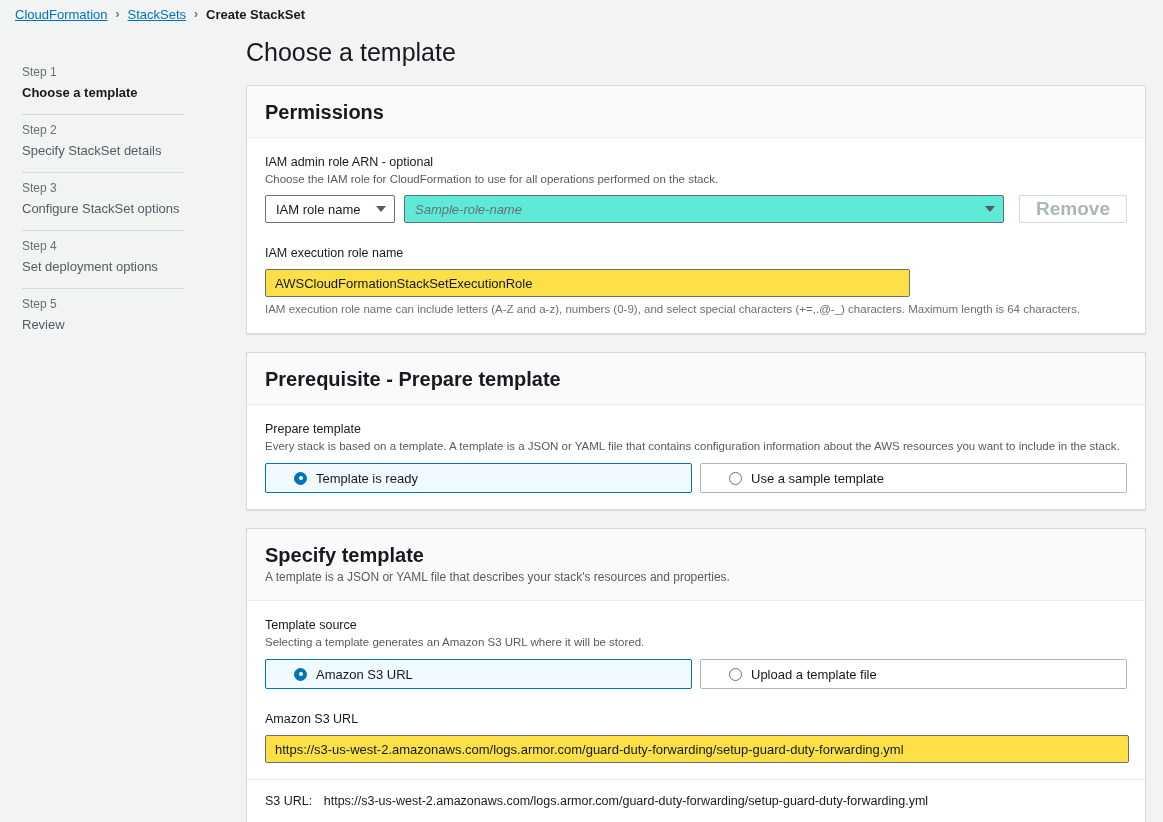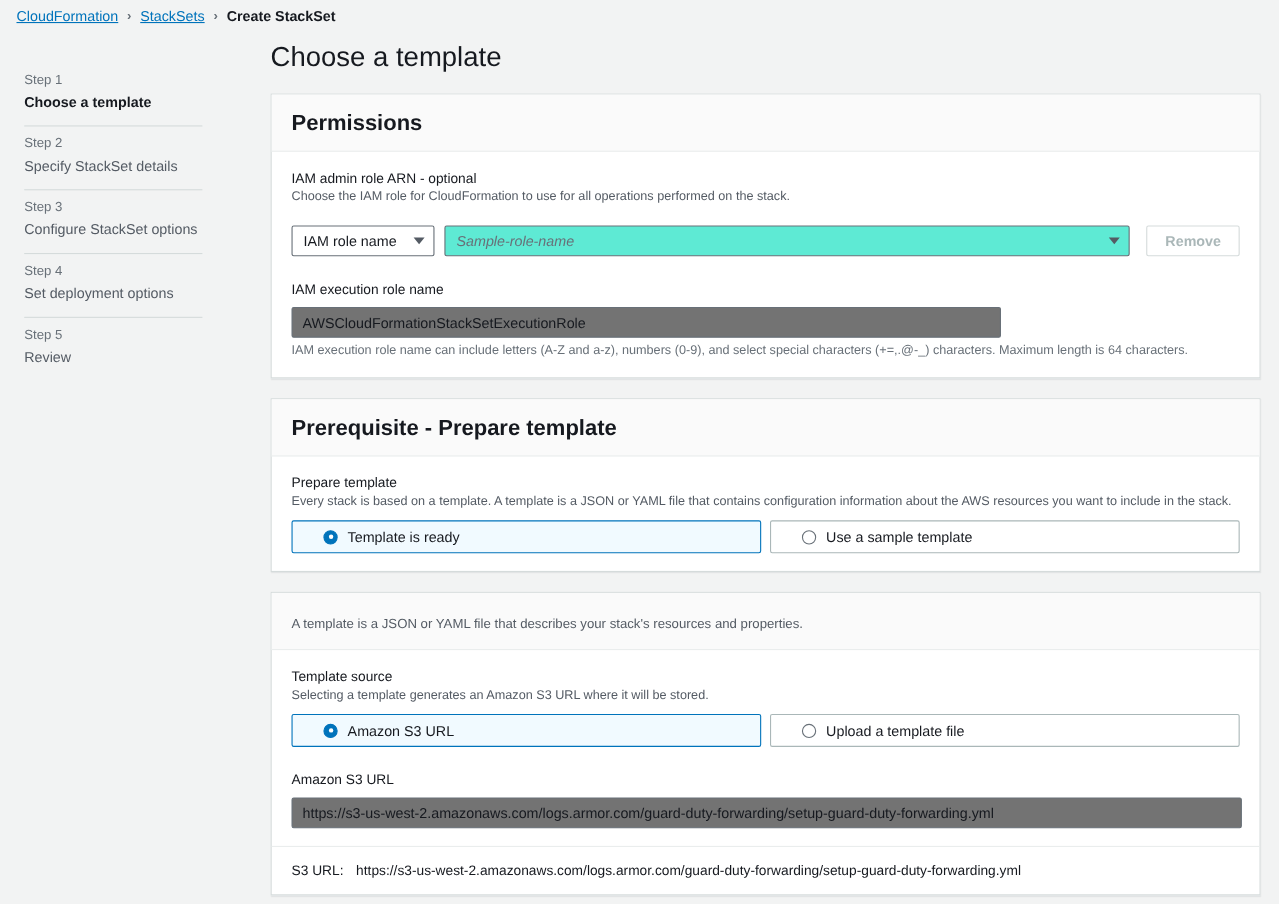--- a/index.html
+++ b/index.html
@@ -118,21 +118,21 @@
     line-height: 15px;
     margin-top: 2px;
   }
   .field-hint {
     font-size: 11.5px;
     color: #687078;
     line-height: 15px;
     margin-top: 5px;
   }
 
-  .row { display: flex; align-items: flex-end; margin-top: 18px; }
+  .row { display: flex; align-items: flex-end; margin-top: 8px; }
 
   .select-box {
     height: 28px;
     border: 1px solid #687078;
     border-radius: 2px;
     background: #fff;
     display: flex; align-items: center;
     padding: 0 8px 0 10px;
     font-size: 13px;
     color: #16191f;
@@ -165,33 +165,33 @@
     font-style: italic;
   }
   .btn-remove {
     height: 28px;
     min-width: 80px;
     margin-left: 15px;
     border: 1px solid #d5dbdb;
     border-radius: 2px;
     background: #fff;
     color: #aab7b8;
-    font-size: 13px;
+    font-size: 19px;
     font-weight: bold;
     font-family: "Liberation Sans", sans-serif;
     cursor: default;
     padding: 0 16px;
   }
 
   .text-input {
     width: 645px;
     height: 28px;
     border: 1px solid #687078;
     border-radius: 2px;
-    background: #737373;
+    background: #fde047;
     padding: 0 9px;
     font-size: 13px;
     color: #16191f;
     font-family: "Liberation Sans", sans-serif;
     margin-top: 8px;
     display: block;
   }
   .text-input.wide { width: 864px; }
 
   
@@ -334,20 +334,21 @@
         <div class="tile">
           <span class="radio"></span>
           <span>Use a sample template</span>
         </div>
       </div>
     </div>
   </div>
 
   <div class="panel" style="margin-top:18px;">
     <div class="panel-head">
+      <div class="panel-head-title">Specify template</div>
       <div class="panel-head-desc">A template is a JSON or YAML file that describes your stack's resources and properties.</div>
     </div>
     <div class="panel-body">
       <div class="field-label">Template source</div>
       <div class="field-desc">Selecting a template generates an Amazon S3 URL where it will be stored.</div>
       <div class="tile-row">
         <div class="tile selected">
           <span class="radio"></span>
           <span>Amazon S3 URL</span>
         </div>

